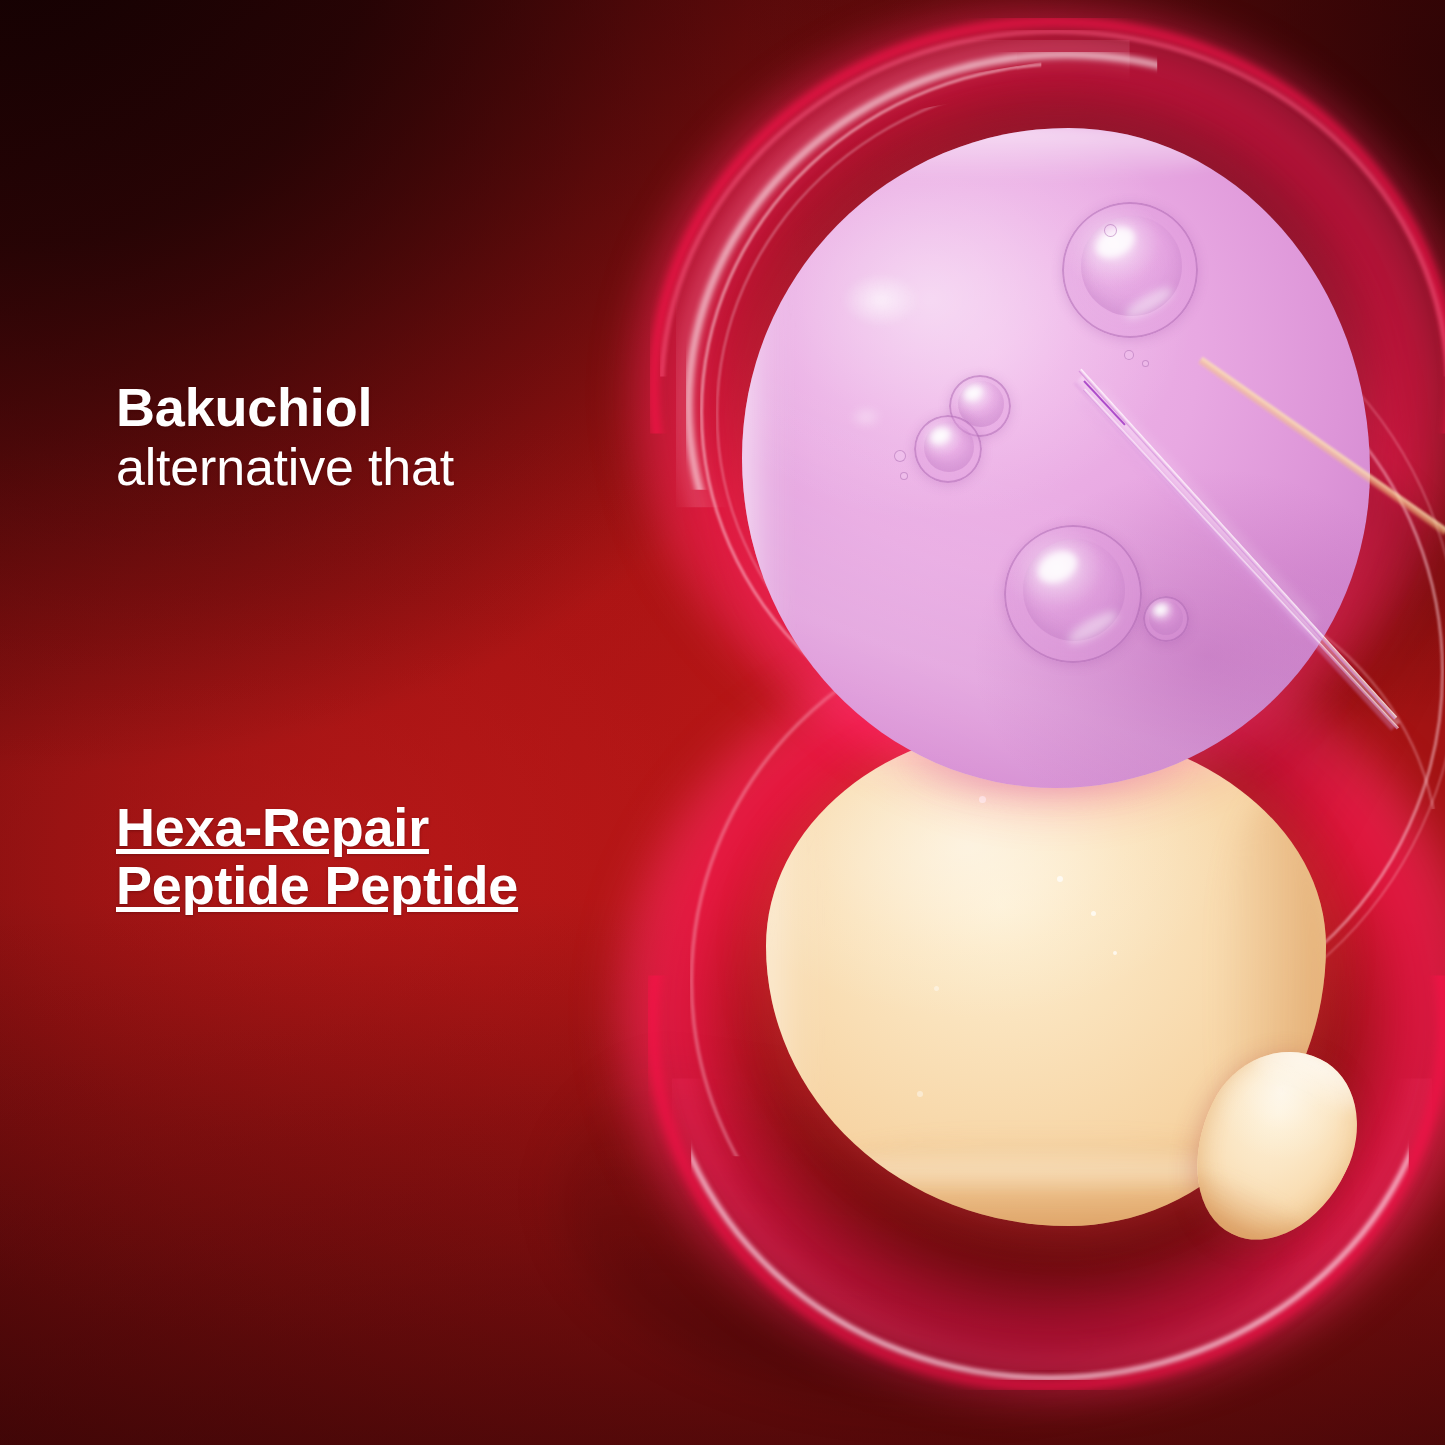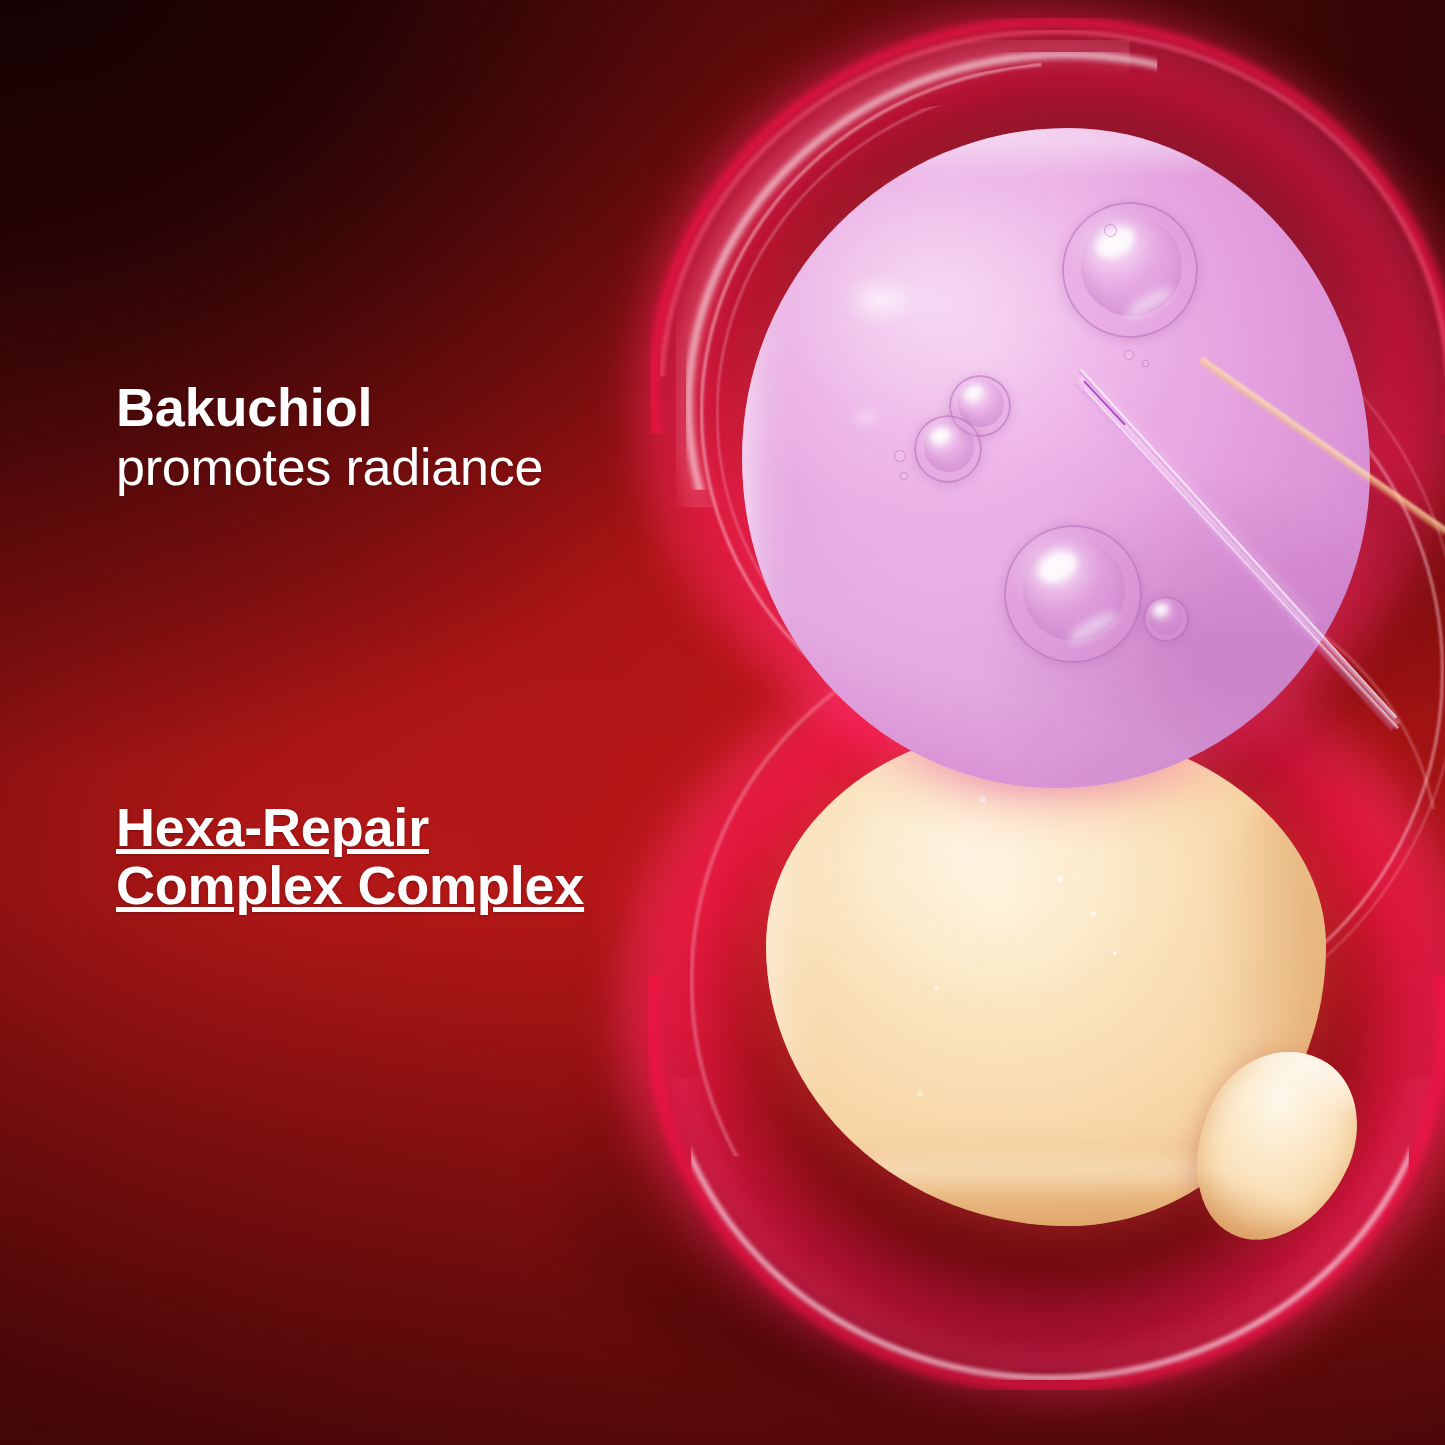--- a/index.html
+++ b/index.html
@@ -398,26 +398,26 @@
 
   <div class="ring neon-bottom-hot2"></div>
   <div class="ring neon-bottom"></div>
   <div class="ring neon-bottom-hot"></div>
 
   <div class="txt-block" id="block1">
     <div class="t-bold">
       <span class="ln">Bakuchiol</span>
     </div>
     <div class="t-reg">
-      <span class="ln">promotes radiance</span>
+      <span class="ln">alternative that</span>
     </div>
   </div>
 
   <div class="txt-block" id="block2">
     <div class="t-bold">
       <span class="ln">Hexa-Repair</span>
-      <span class="ln">Complex Complex</span>
+      <span class="ln">Peptide Peptide</span>
     </div>
     <div class="t-reg">
     </div>
   </div>
 
 </div>
 
 </body></html>

